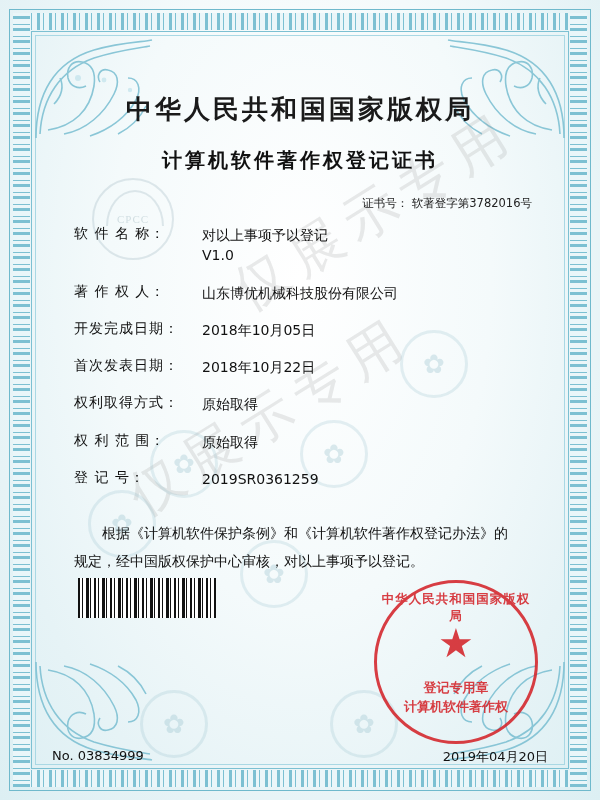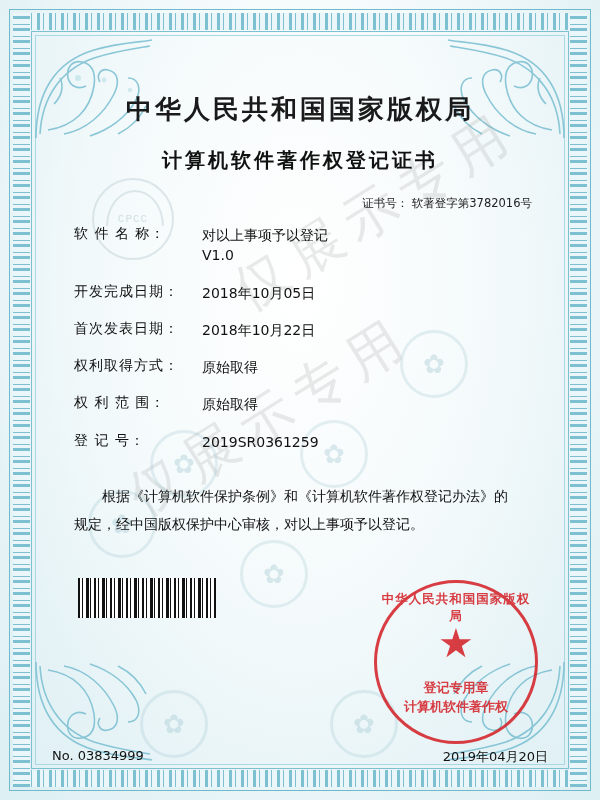--- a/index.html
+++ b/index.html
@@ -112,21 +112,21 @@
 
   .wm-cpcc {
     position: absolute;
     left: 92px; top: 178px;
     width: 78px; height: 78px;
     border-radius: 50%;
     border: 2px solid rgba(150,175,185,0.28);
     display: flex; align-items: center; justify-content: center;
     font-size: 11px; letter-spacing: 1px;
     color: rgba(150,175,185,0.38);
-    font-family: Liberation Mono, monospace;
+    font-family: Liberation Serif, serif;
   }
   .wm-cpcc::before {
     content: "";
     position: absolute;
     left: 12px; top: 10px;
     width: 54px; height: 34px;
     border-radius: 50% 50% 0 0 / 100% 100% 0 0;
     border: 2px solid rgba(150,175,185,0.28);
     border-bottom: none;
   }
@@ -363,20 +363,24 @@
 
     <div class="cert-no">证书号： 软著登字第3782016号</div>
 
     <div class="fields">
       <div class="field-row">
         <div class="field-label">软 件 名 称：</div>
         <div class="field-value">对以上事项予以登记
 V1.0</div>
       </div>
       <div class="field-row">
+        <div class="field-label">著 作 权 人：</div>
+        <div class="field-value">山东博优机械科技股份有限公司</div>
+      </div>
+      <div class="field-row">
         <div class="field-label">开发完成日期：</div>
         <div class="field-value">2018年10月05日</div>
       </div>
       <div class="field-row">
         <div class="field-label">首次发表日期：</div>
         <div class="field-value">2018年10月22日</div>
       </div>
       <div class="field-row">
         <div class="field-label">权利取得方式：</div>
         <div class="field-value">原始取得</div>

